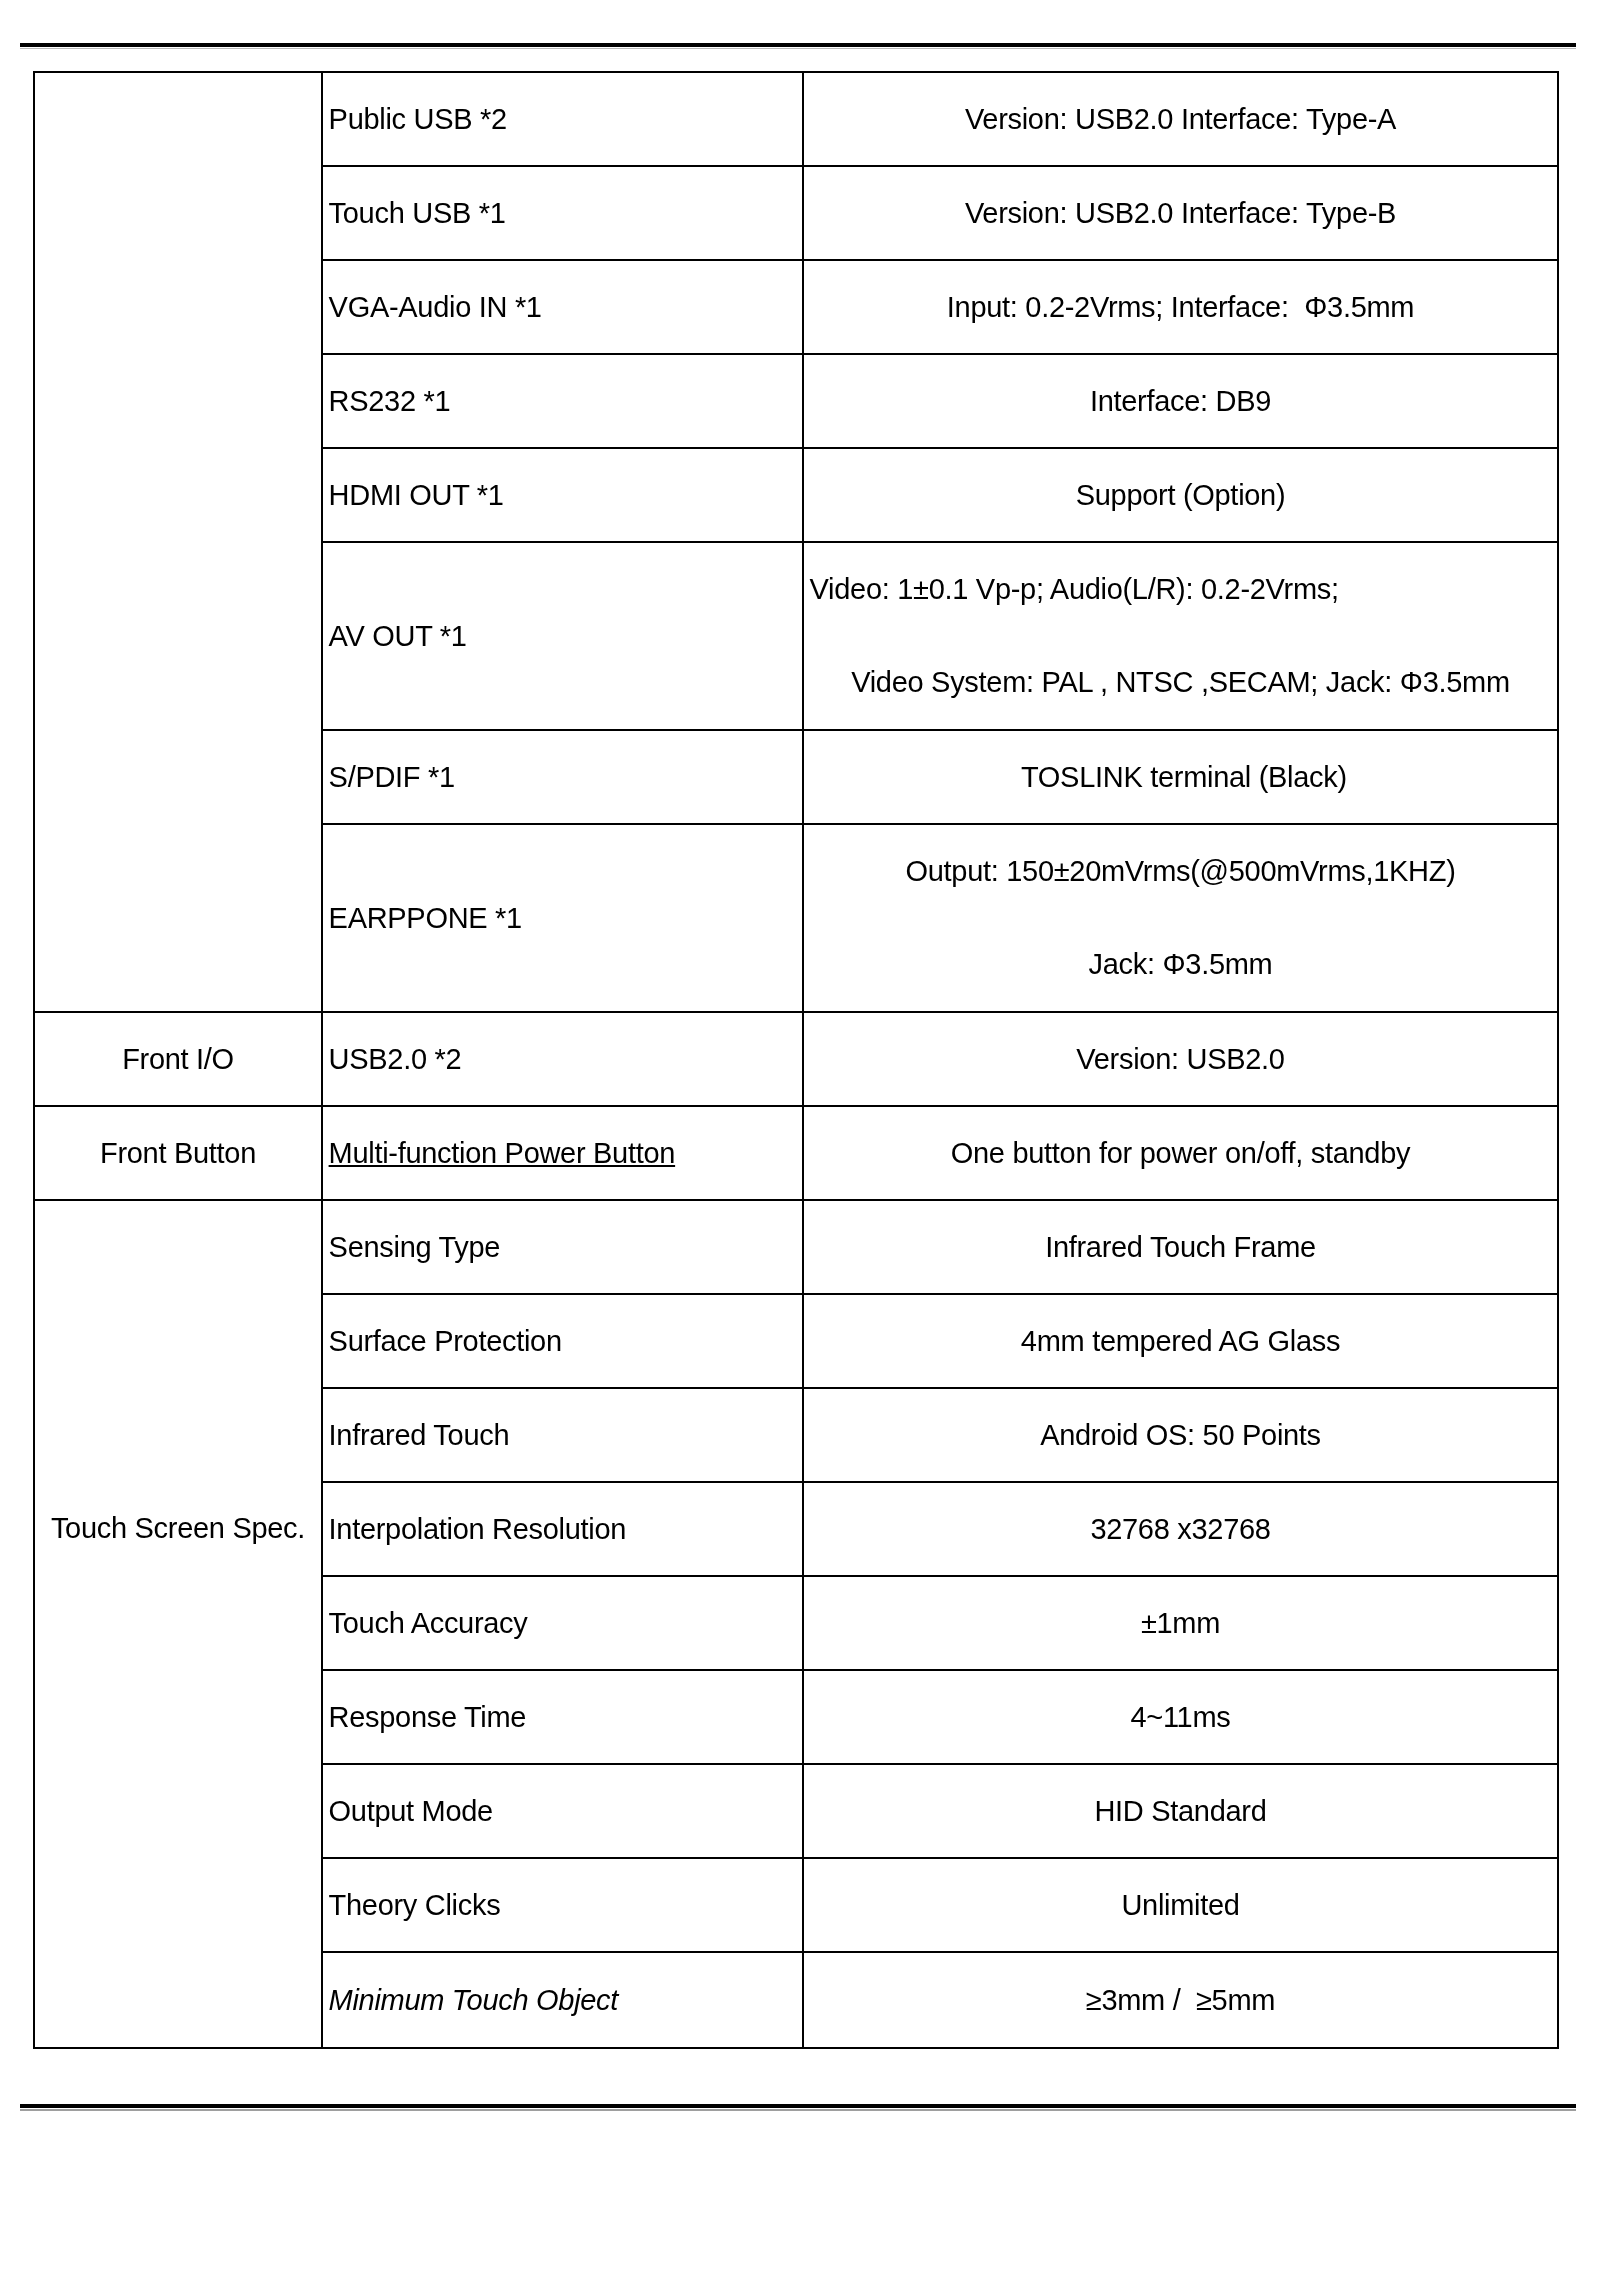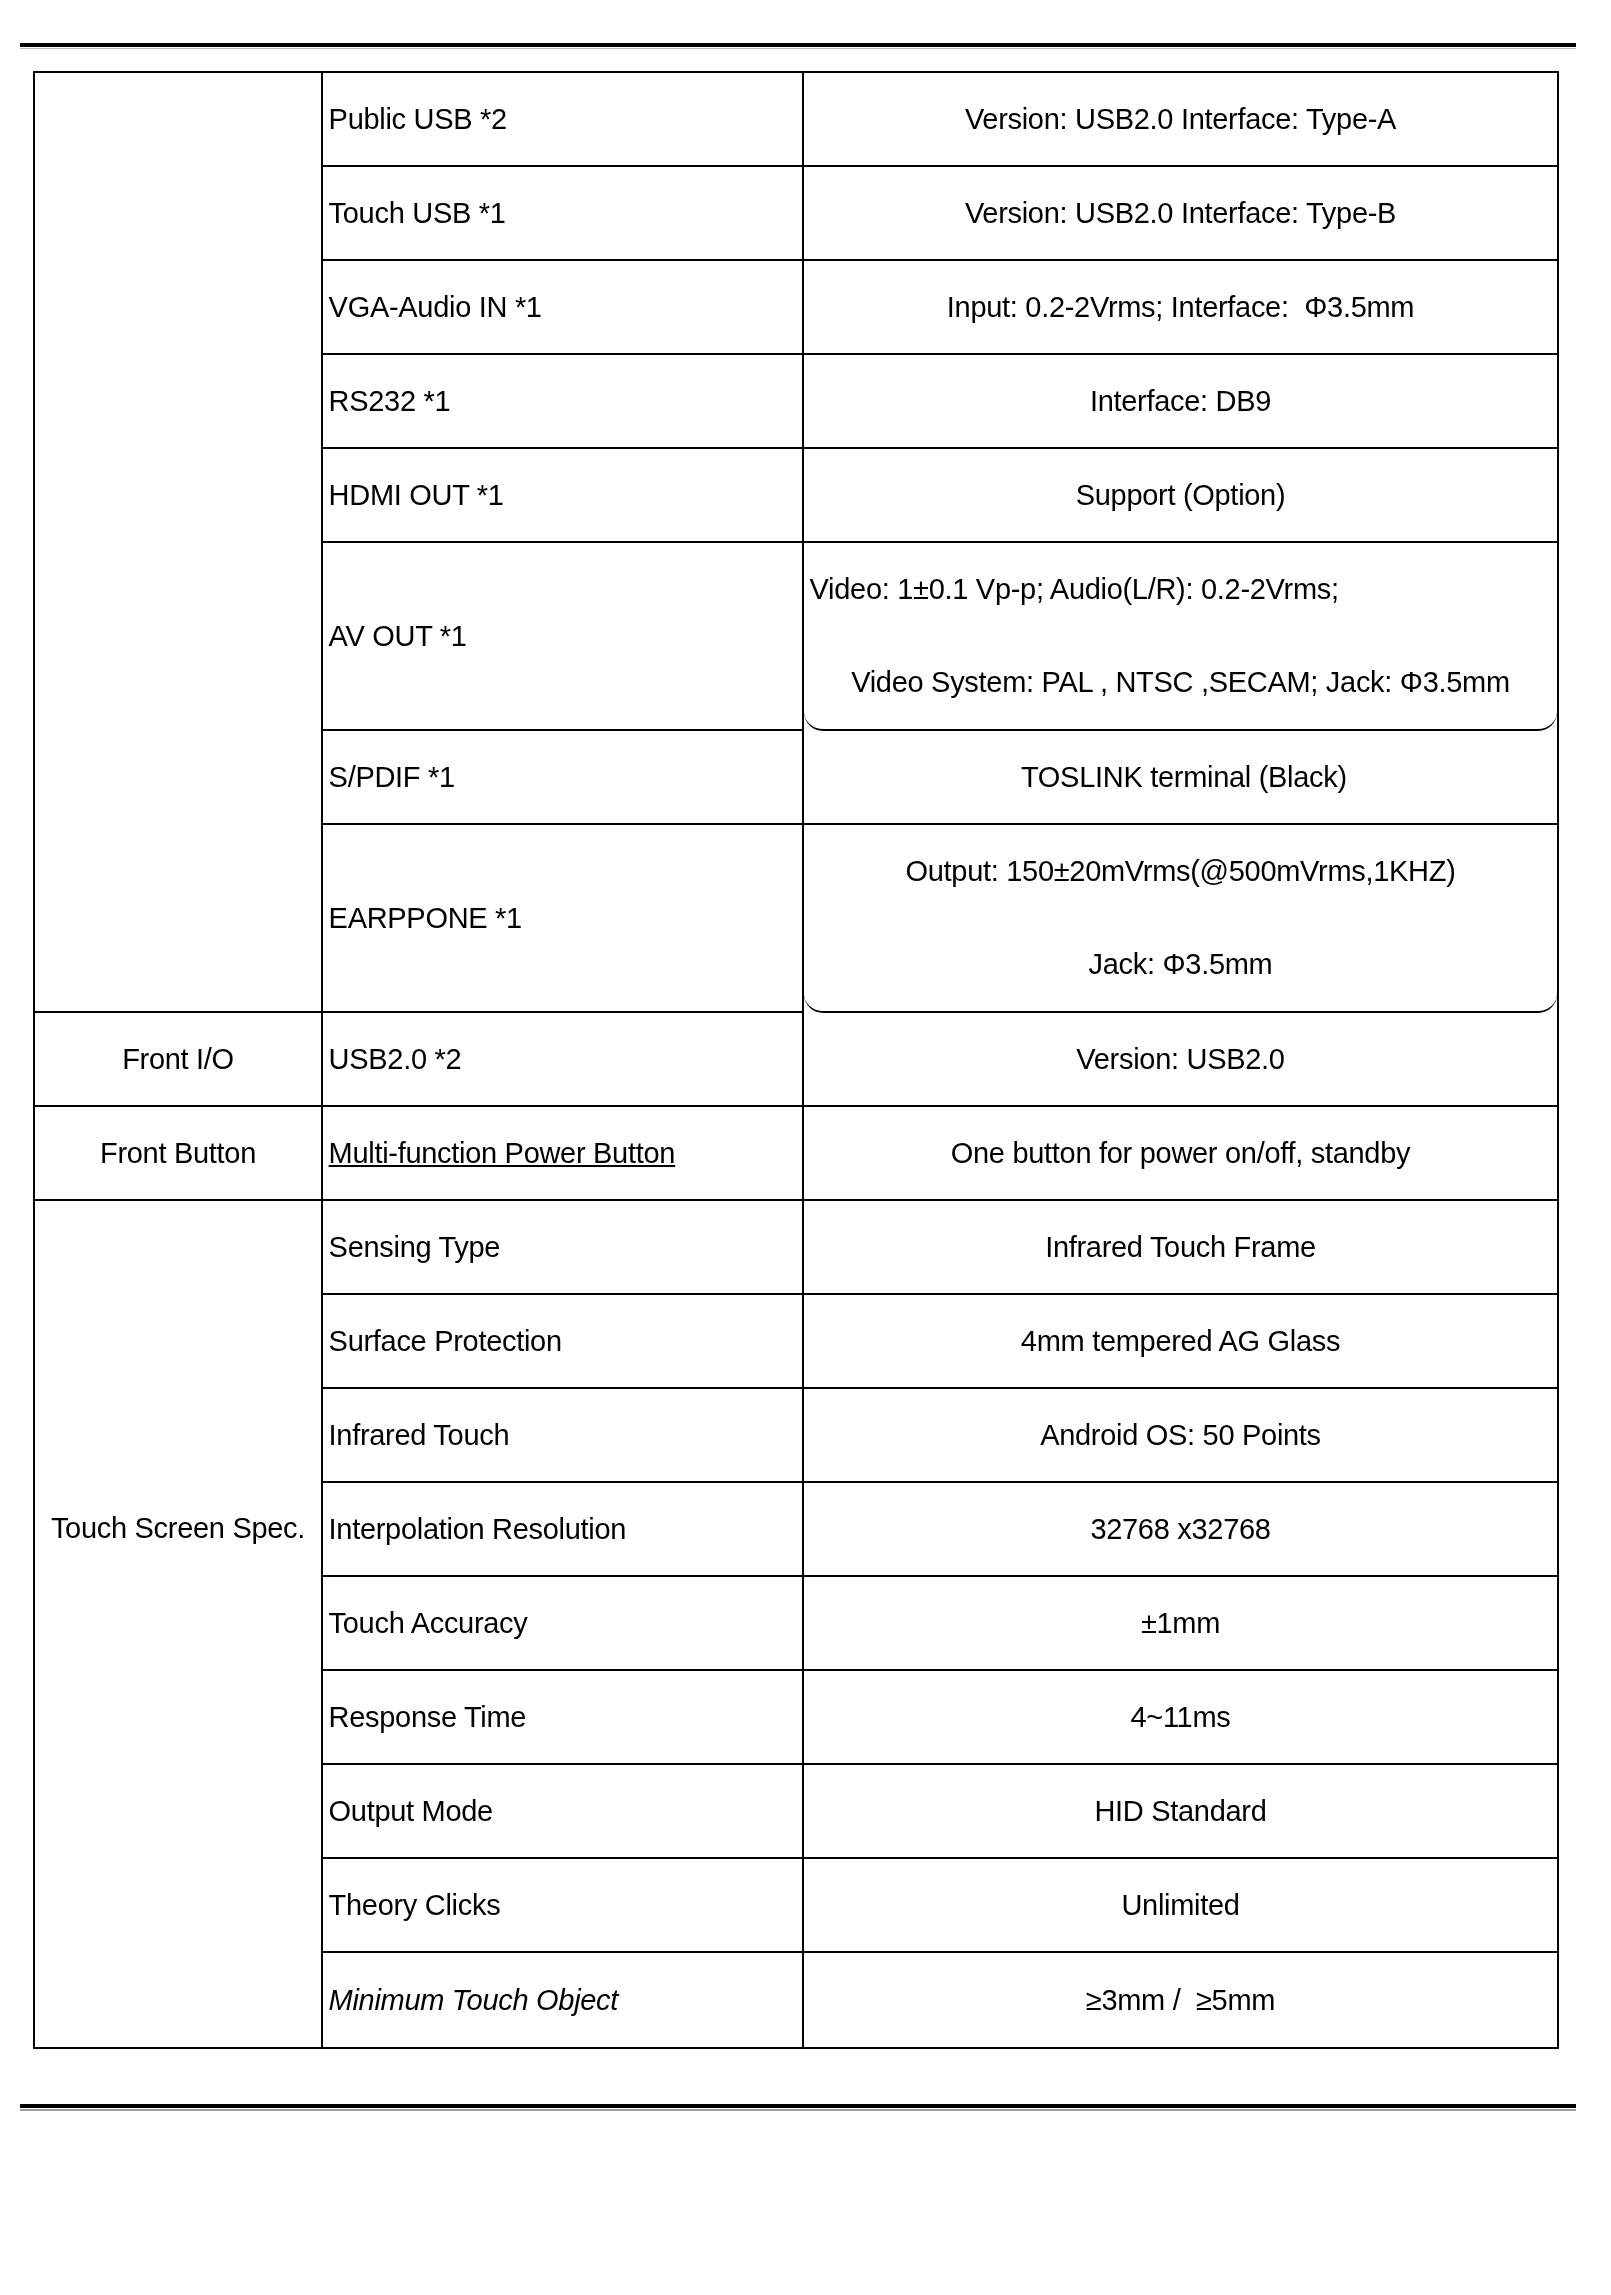--- a/index.html
+++ b/index.html
@@ -30,21 +30,21 @@
   }
   .c.last-col{border-right:none;}
   .c.last-row{border-bottom:none;}
 
   .cat{display:flex;align-items:center;justify-content:center;text-align:center;}
   .cat-touch{display:flex;align-items:flex-start;justify-content:center;padding-top:311px;text-align:center;}
 
   .item{display:flex;align-items:center;justify-content:flex-start;padding-left:5.6px;white-space:pre-wrap;}
   .val{display:flex;align-items:center;justify-content:center;text-align:center;white-space:pre-wrap;padding:0 4.2px;}
 
-  .val-double{display:flex;flex-direction:column;padding:0;border-radius:19px;}
+  .val-double{display:flex;flex-direction:column;padding:0;}
   .val-double .line{flex:1 1 50%;display:flex;align-items:center;white-space:pre-wrap;}
   .val-double .line.left{justify-content:flex-start;padding-left:5.6px;}
   .val-double .line.center{justify-content:center;text-align:center;padding:0 4.2px;}
 </style>
 </head>
 <body>
 
 <div class="hrule top"></div>
 <div class="hrule top-shadow"></div>
 

